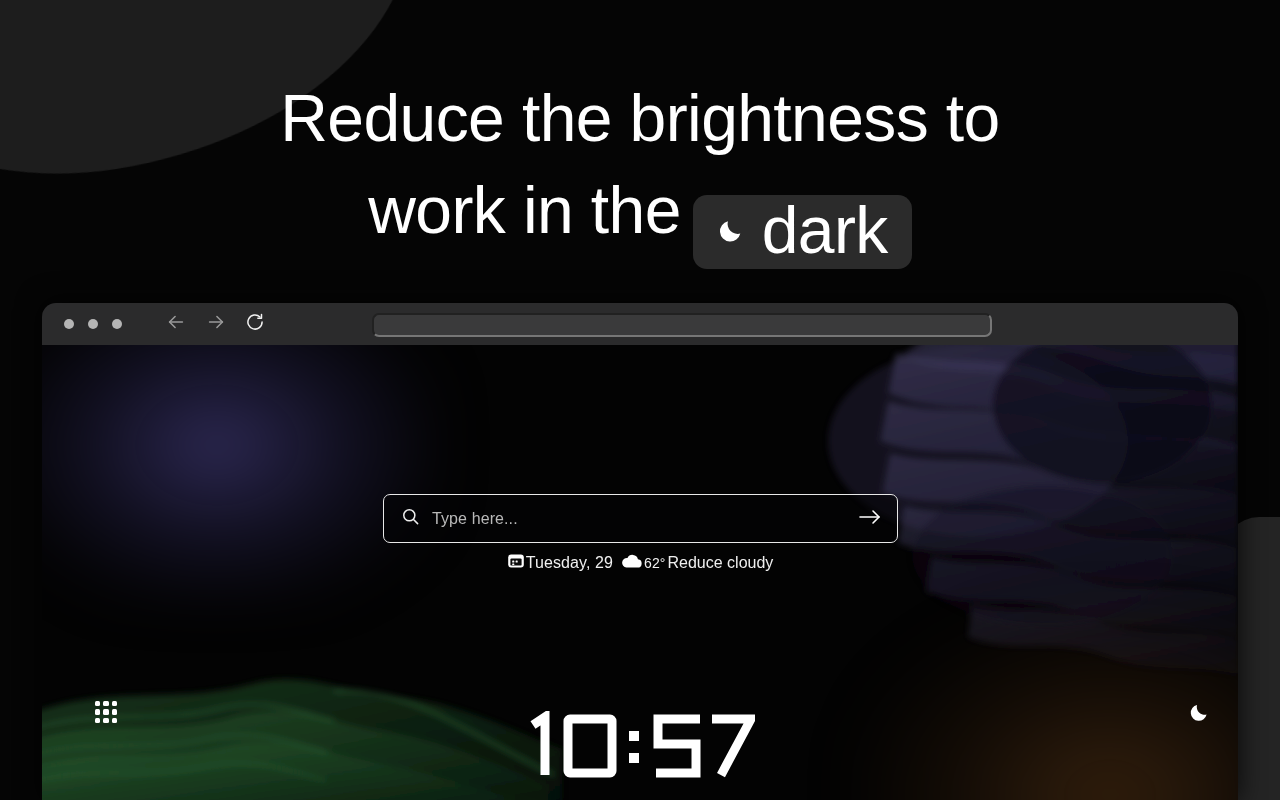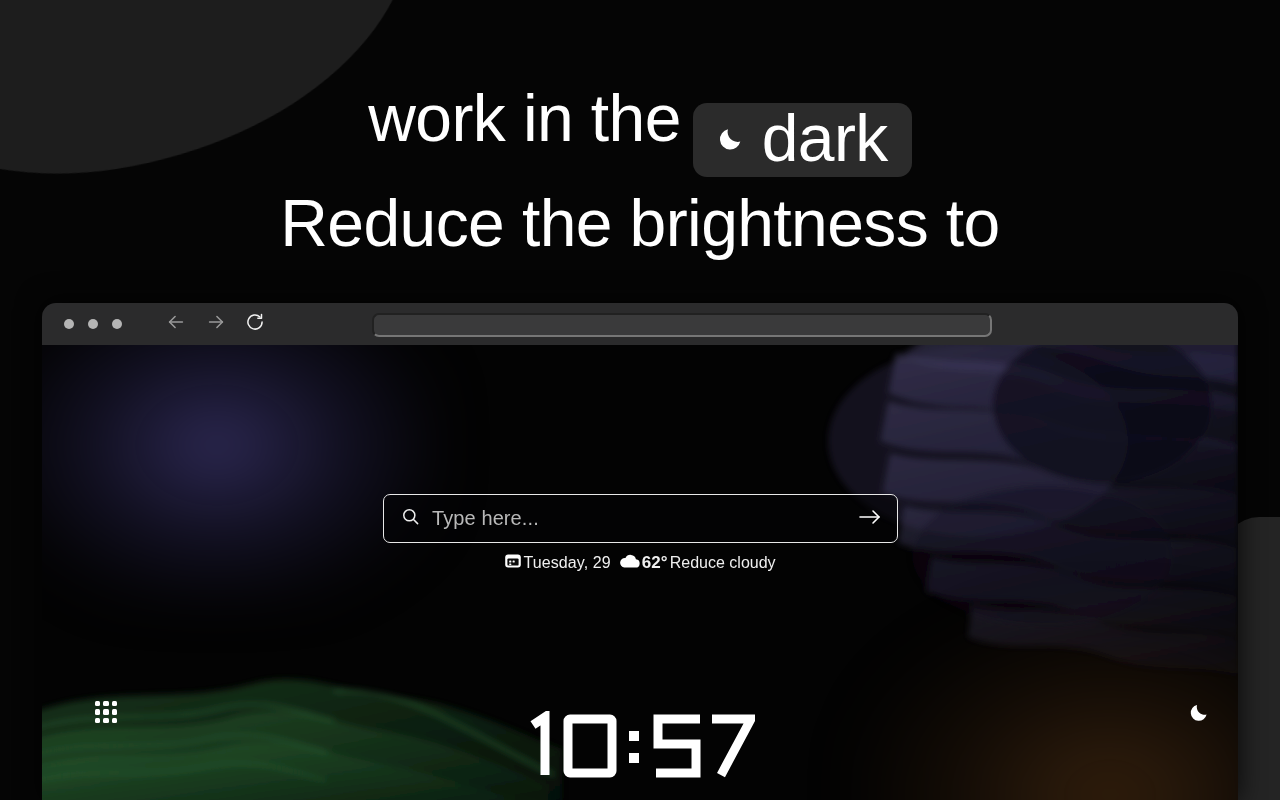--- a/index.html
+++ b/index.html
@@ -201,21 +201,21 @@
     padding: 0 15px 0 17px;
     z-index: 11;
   }
   .searchbox .mag { flex: 0 0 auto; margin-right: 12px; }
   .search-input {
     flex: 1 1 auto;
     background: transparent;
     border: 0;
     outline: none;
     color: #d9d9d9;
-    font-size: 20px;
+    font-size: 16px;
     font-family: "Liberation Sans", "DejaVu Sans", sans-serif;
     letter-spacing: 0.1px;
   }
   .search-input::placeholder { color: #b9b9b9; opacity: 1; }
   .go-arrow { flex: 0 0 auto; cursor: pointer; }
 
   .meta {
     position: absolute;
     left: 0; top: 207px;
     width: 1196px;
@@ -224,41 +224,41 @@
     justify-content: center;
     gap: 1px;
     color: #f0f0f0;
     font-size: 16px;
     z-index: 11;
     white-space: nowrap;
   }
   .meta .cal-ico, .meta .cloud-ico { display: block; flex: 0 0 auto; }
   .meta .date-text { letter-spacing: 0.1px; }
   .meta .sep { width: 6px; }
-  .meta .temp { font-weight: 700; font-size: 17px; letter-spacing: 0.1px; }
+  .meta .temp { font-weight: 400; font-size: 14px; letter-spacing: 0.1px; }
   .meta .cond { font-size: 16px; color: #efefef; margin-left: 1px; }
 </style>
 </head>
 <body>
 
 <div id="stage">
 
   <div class="blob-tl"></div>
   <div class="blob-r"></div>
 
   <h1 class="headline">
+    <span class="line">Reduce the brightness to</span>
     <span class="line"><span>work in the</span><span class="dark-pill">
         <span class="moon-glyph">
           <svg width="34" height="34" viewBox="0 0 34 34" aria-hidden="true">
             <path d="M25.3 20.6A10.2 10.2 0 0 1 12.9 8.2 10.3 10.3 0 1 0 25.3 20.6Z" fill="#ffffff"></path>
           </svg>
         </span>
         <span class="pill-label">dark</span>
       </span></span>
-    <span class="line">Reduce the brightness to</span>
   </h1>
 
   <div class="browser">
 
     <div class="toolbar">
       <div class="traffic">
         <span class="dot"></span>
         <span class="dot"></span>
         <span class="dot"></span>
       </div>

